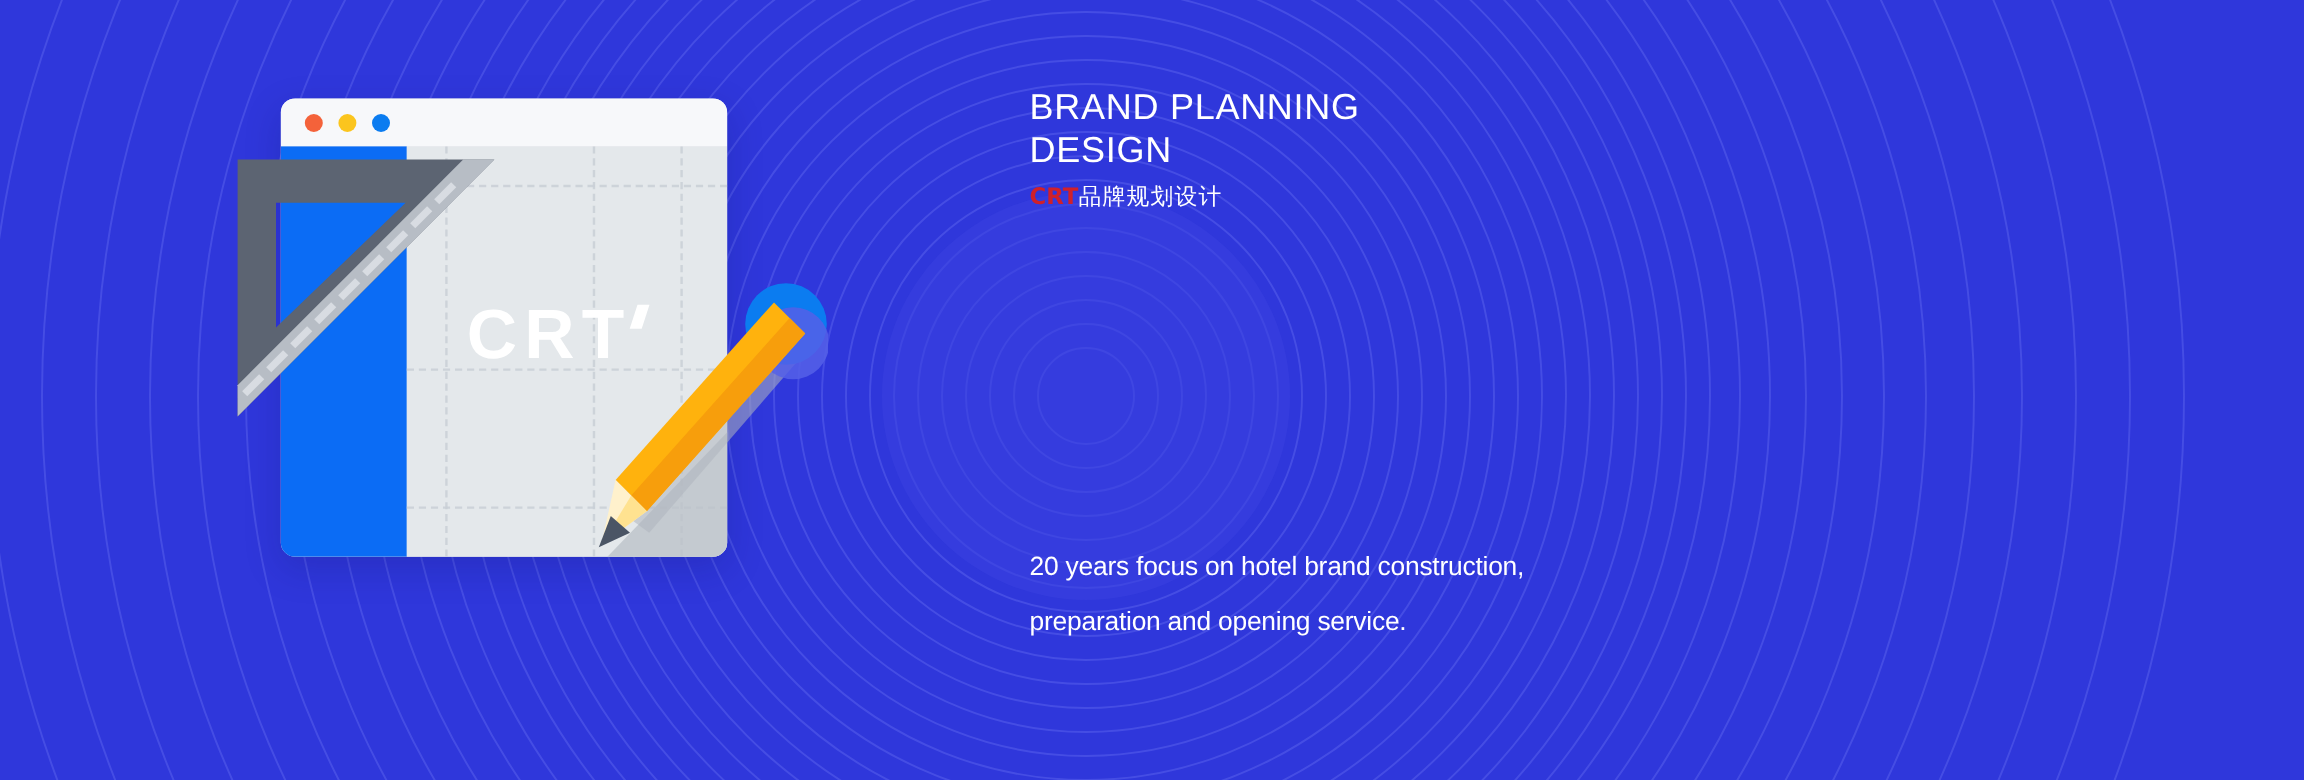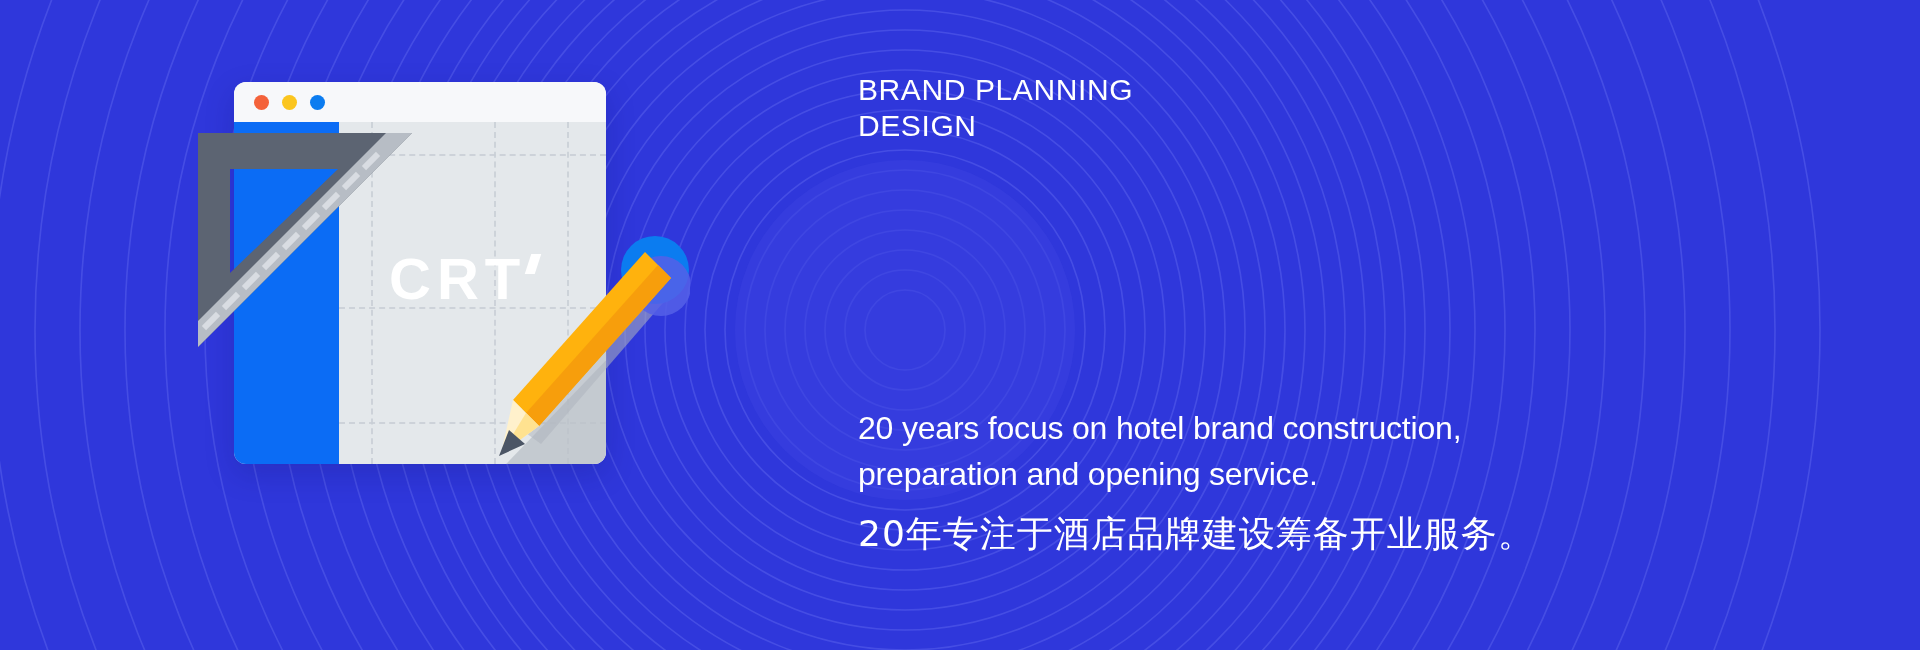--- a/index.html
+++ b/index.html
@@ -96,24 +96,25 @@
   .headline-cn{
     margin-top:8px;font-size:19px;line-height:24px;letter-spacing:1px;
     color:#FFFFFF;font-family:"DejaVu Sans",sans-serif;
   }
   .headline-cn .brand{color:#D0202A;font-weight:700;letter-spacing:0;}
 
   .tagline{
     position:absolute;left:858px;top:405px;width:960px;
   }
   .tagline-en{
-    color:#FFFFFF;font-size:32px;line-height:46px;font-weight:300;
+    color:#FFFFFF;font-size:22px;line-height:46px;font-weight:300;
     letter-spacing:-.2px;
     font-family:"Liberation Sans",sans-serif;
     white-space:pre-line;
+    margin-top:44px;
   }
   .tagline-cn{
     margin-top:14px;color:#FFFFFF;font-size:36px;line-height:46px;
     letter-spacing:1px;font-family:"DejaVu Sans",sans-serif;
   }
 </style>
 </head>
 <body>
 
 <div class="banner">
@@ -231,21 +232,23 @@
 
         <path d="M34 200 L50 214 L24 226 Z" fill="#4B5565"></path>
       </svg>
     </div>
 
   </div>
 
   <div class="headline">
     <div class="headline-en">BRAND PLANNING
 DESIGN</div>
+    <div class="headline-cn">
+      <span class="brand">CRT</span><span>品牌规划设计</span>
+    </div>
   </div>
 
   <div class="tagline">
     <div class="tagline-en">20 years focus on hotel brand construction,
 preparation and opening service.</div>
-    <div class="tagline-cn">20年专注于酒店品牌建设筹备开业服务。</div>
   </div>
 
 </div>
 
 </body></html>

